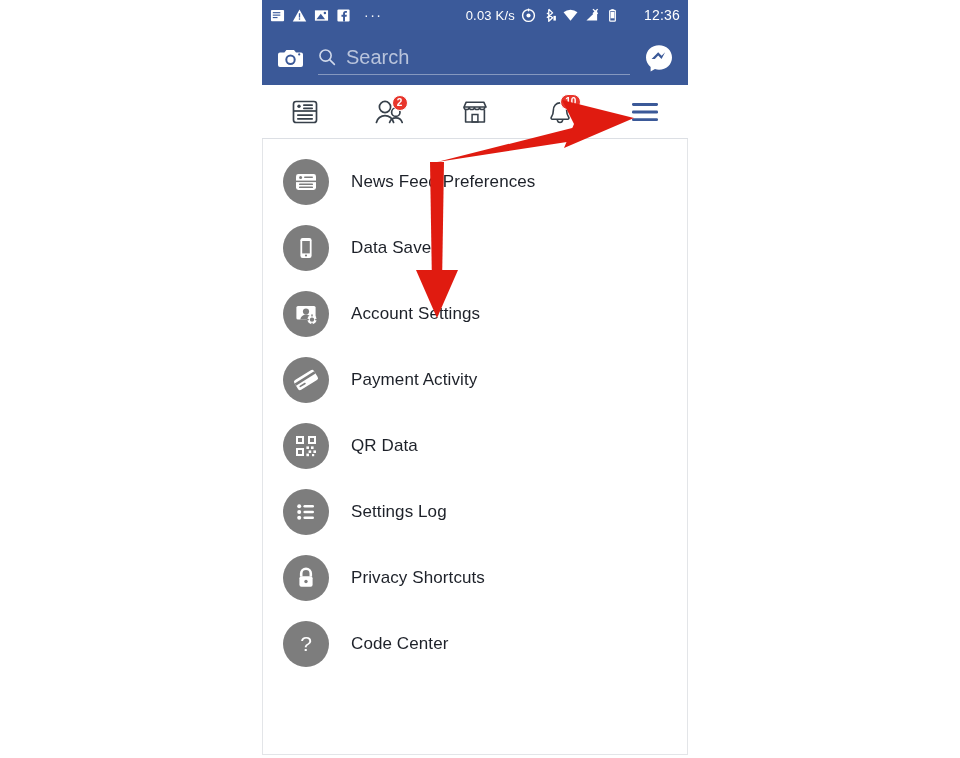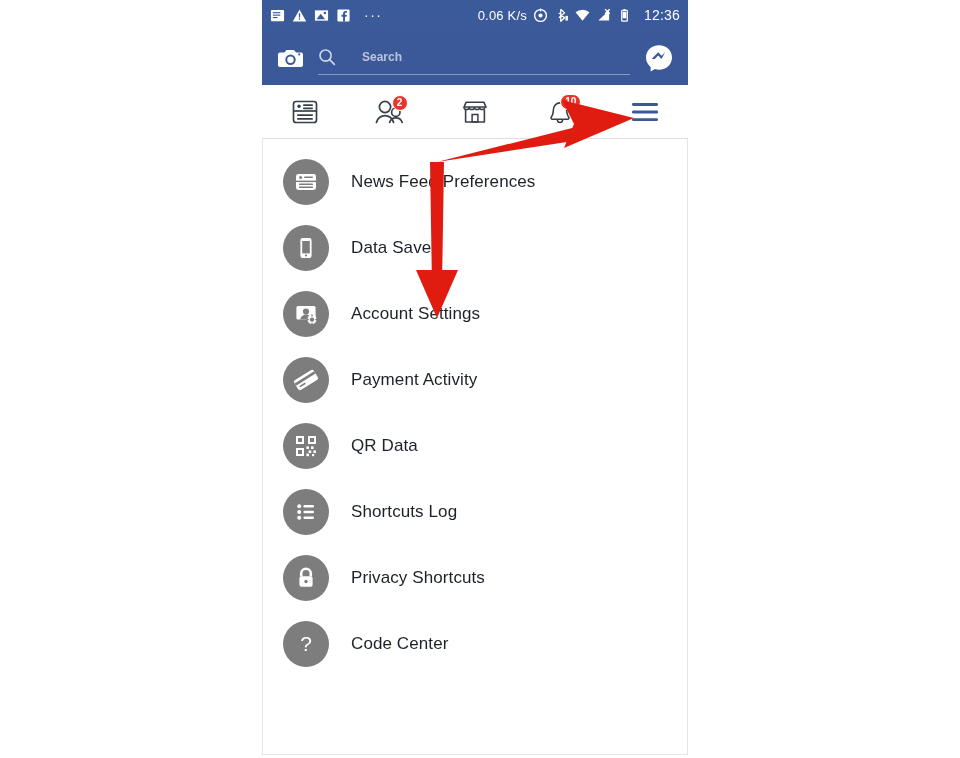--- a/index.html
+++ b/index.html
@@ -34,21 +34,21 @@
   }
   .sb-left { display: flex; align-items: center; gap: 7px; }
   .sb-right {
     margin-left: auto;
     display: flex; align-items: center; gap: 6px;
     font-size: 13px; letter-spacing: .2px;
   }
   .sb-ico { width: 15px; height: 15px; display: block; }
   .sb-dots { font-size: 14px; letter-spacing: 1.5px; opacity: .95; margin-left: 6px; color:#fff; line-height:1; }
   .sb-net { font-size: 13px; white-space: nowrap; }
-  .sb-time { font-size: 14px; margin-left: 6px; }
+  .sb-time { font-size: 14px; margin-left: 18px; }
 
   
   .fb-header {
     height: 55px;
     background: #3b5998;
     display: flex;
     align-items: center;
     padding: 0 14px;
   }
   .cam-btn { width: 30px; height: 30px; flex: 0 0 auto; }
@@ -60,26 +60,25 @@
     position: relative;
     height: 34px;
     border-bottom: 1.5px solid rgba(255,255,255,.38);
   }
   .search-ico { width: 18px; height: 18px; flex: 0 0 auto; }
   .search-input {
     background: transparent;
     border: none;
     outline: none;
     color: #cdd6e8;
-    font-size: 12px;
+    font-size: 20px;
     font-family: "Liberation Sans", sans-serif;
-    margin-left: 26px;
+    margin-left: 10px;
     width: 100%;
     padding: 0;
-    font-weight: bold;
   }
   .search-input::placeholder { color: #b9c4dc; opacity: 1; }
   .msgr-btn { width: 30px; height: 30px; flex: 0 0 auto; }
 
   
   .tabbar {
     height: 54px;
     background: #ffffff;
     display: flex;
     align-items: center;
@@ -183,21 +182,21 @@
           <path d="M2.6 12 L7.2 6.2 L11.8 12 Z" fill="#3b5a9a"></path>
           <circle cx="11.6" cy="5.4" r="1.3" fill="#3b5a9a"></circle>
         </svg>
         <svg class="sb-ico" viewBox="0 0 16 16">
           <rect x="1.5" y="1.5" width="13" height="13" rx="1.2" fill="#fff"></rect>
           <path d="M9.6 14.5 V9.2 h1.7 l0.26-2.0 H9.6 V5.95 c0-0.58 0.16-0.97 0.99-0.97 h1.06 V3.2 c-0.18-0.02-0.81-0.08-1.54-0.08-1.53 0-2.57 0.93-2.57 2.64 V7.2 H5.82 v2.0 h1.72 v5.3 z" fill="#3b5a9a"></path>
         </svg>
         <span class="sb-dots">···</span>
       </div>
       <div class="sb-right">
-        <span class="sb-net">0.06 K/s</span>
+        <span class="sb-net">0.03 K/s</span>
         <svg class="sb-ico" viewBox="0 0 16 16">
           <circle cx="8" cy="8" r="6.3" fill="none" stroke="#fff" stroke-width="1.5"></circle>
           <circle cx="8" cy="8" r="2.2" fill="#fff"></circle>
           <rect x="7.4" y="0.6" width="1.3" height="3" fill="#fff"></rect>
         </svg>
         <svg class="sb-ico" viewBox="0 0 16 16">
           <path d="M7.2 1.4 L11.3 5.2 L5.2 10.4 M5.2 5.2 L11.3 10.4 L7.2 14.2 L7.2 1.4" fill="none" stroke="#fff" stroke-width="1.4" stroke-linejoin="round"></path>
           <rect x="12.2" y="8.4" width="2.6" height="5" fill="#fff"></rect>
         </svg>
         <svg class="sb-ico" viewBox="0 0 16 16">
@@ -382,21 +381,21 @@
             <g fill="#fff">
               <circle cx="6.2" cy="7.2" r="2"></circle>
               <circle cx="6.2" cy="13" r="2"></circle>
               <circle cx="6.2" cy="18.8" r="2"></circle>
               <rect x="10.4" y="5.9" width="10.6" height="2.6" rx="1.3"></rect>
               <rect x="10.4" y="11.7" width="10.6" height="2.6" rx="1.3"></rect>
               <rect x="10.4" y="17.5" width="10.6" height="2.6" rx="1.3"></rect>
             </g>
           </svg>
         </span>
-        <span class="m-label">Shortcuts Log</span>
+        <span class="m-label">Settings Log</span>
       </div>
 
       <div class="m-item">
         <span class="m-icon">
           <svg width="26" height="26" viewBox="0 0 26 26">
             <path d="M8.2 11.4 V8.6 a4.8 4.8 0 0 1 9.6 0 v2.8" fill="none" stroke="#fff" stroke-width="2.6"></path>
             <rect x="6.4" y="11.2" width="13.2" height="10.6" rx="2" fill="#fff"></rect>
             <circle cx="13" cy="16.5" r="1.7" fill="#7d7d7d"></circle>
           </svg>
         </span>

